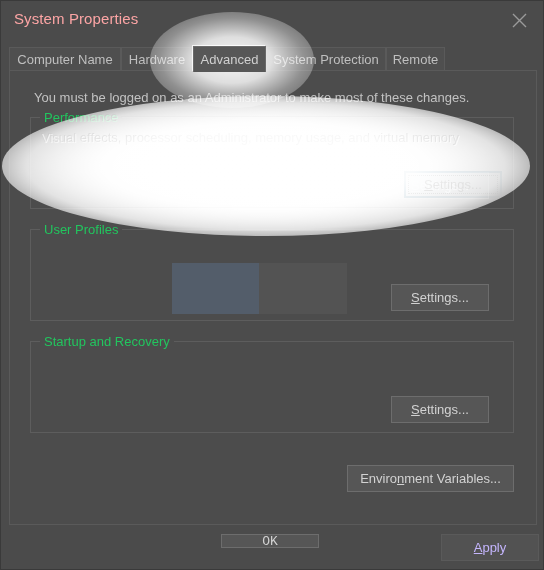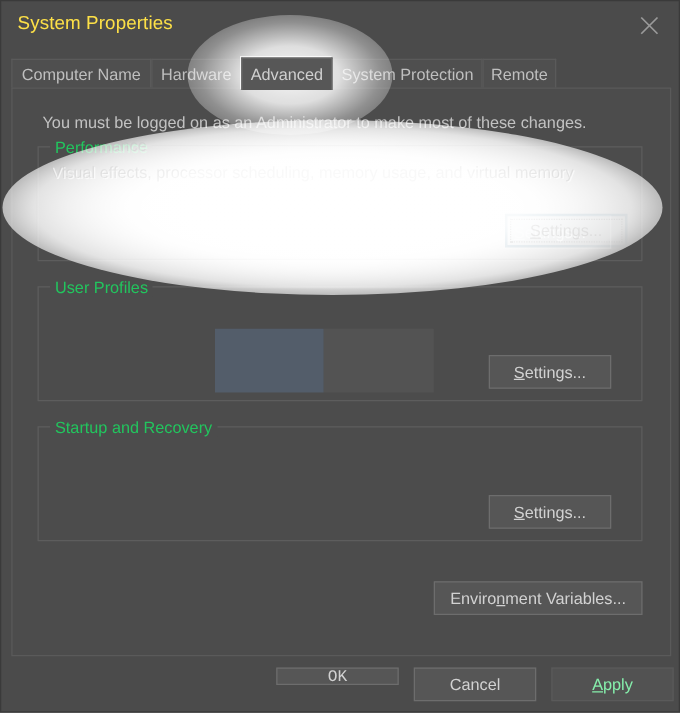--- a/index.html
+++ b/index.html
@@ -34,21 +34,21 @@
   #titlebar {
     position: absolute;
     left: 0; top: 0;
     width: 544px; height: 42px;
     box-sizing: border-box;
   }
   #title-text {
     position: absolute;
     left: 13px; top: 9px;
     font-size: 15px;
-    color: #fde047;
+    color: #fca5a5;
     letter-spacing: .1px;
     white-space: nowrap;
   }
   #close-button {
     position: absolute;
     left: 498px; top: 4px;
     width: 40px; height: 30px;
     display: flex;
     align-items: center;
     justify-content: center;
@@ -139,21 +139,21 @@
     display: flex;
     align-items: center;
     justify-content: center;
     font-size: 13px;
     color: #d2d2d2;
     background: #565656;
     border: 1px solid #6d6d6d;
     white-space: nowrap;
   }
   .btn.disabled {
-    color: #86efac;
+    color: #c4b5fd;
     background: #525252;
     border-color: #5a5a5a;
   }
   .btn .mn { text-decoration: underline; }
 
   .group-settings-btn {
     right: 24px;
     bottom: 9px;
     width: 98px; height: 27px;
   }
@@ -397,23 +397,20 @@
         </div>
       </div>
 
       <div class="btn" id="env-vars-button">
         <span><span>Enviro</span><span class="mn">n</span><span>ment Variables...</span></span>
       </div>
     </div>
 
     <div class="btn" id="ok-button">
       <span>OK</span>
-    </div>
-    <div class="btn" id="cancel-button">
-      <span>Cancel</span>
     </div>
     <div class="btn disabled" id="apply-button">
       <span><span class="mn">A</span>pply</span>
     </div>
 
     <div class="ghost-rect" id="ghost-rect-blue"></div>
     <div class="ghost-rect" id="ghost-rect-gray"></div>
   </div>
 
   <div id="highlight-layer">

